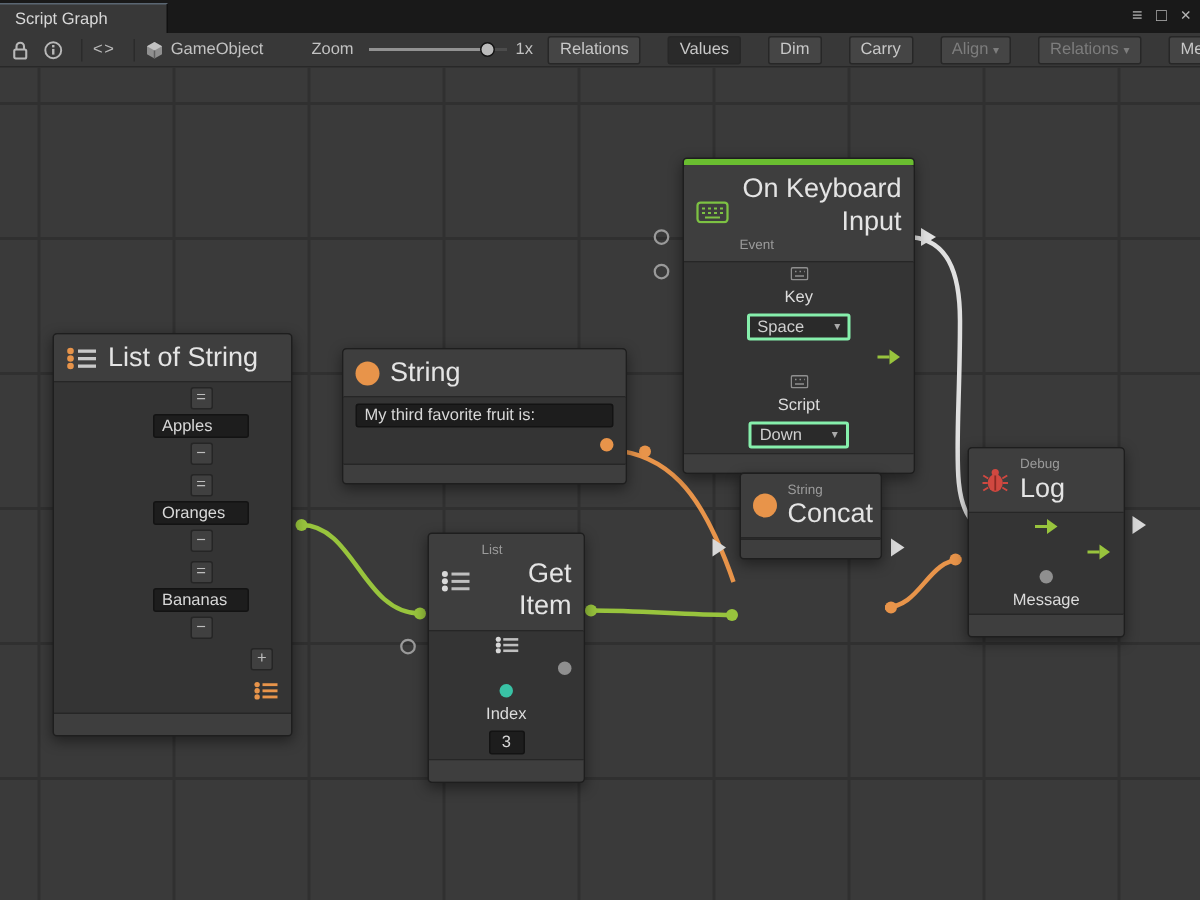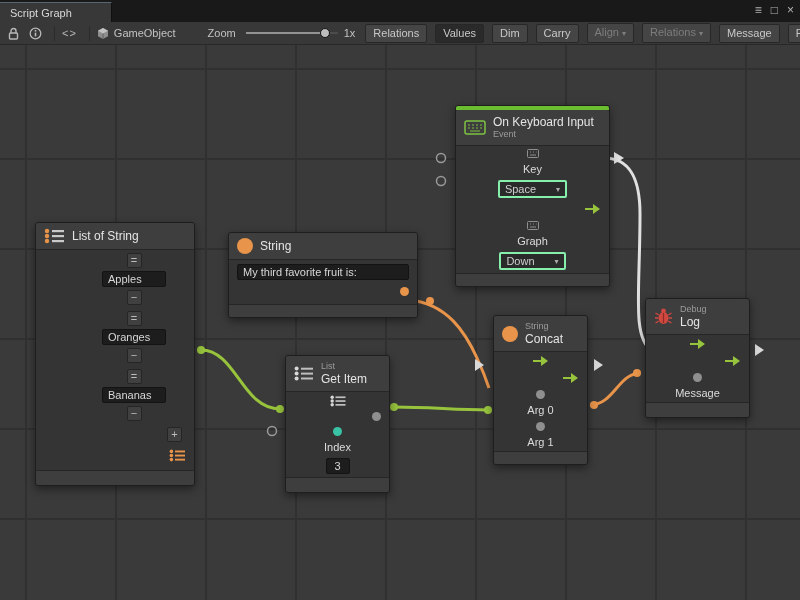--- a/index.html
+++ b/index.html
@@ -23,21 +23,21 @@
     height:22px; background:#383838; border-bottom:1px solid #282828;
     display:flex; align-items:center; font-size:11px; color:#c8c8c8;
     overflow:hidden; white-space:nowrap; padding-left:8px;
   }
   .tb-ico { display:inline-flex; align-items:center; margin-right:10px; }
   .tb-sep { width:1px; height:15px; background:#2b2b2b; margin:0 7px 0 2px; flex:0 0 auto; }
   .tb-label { margin-right:6px; color:#c2c2c2; }
   .code-ico { color:#b8b8b8; font-size:11px; letter-spacing:1px; margin-right:10px; }
   .tb-btn {
     background:#454545; border:1px solid #272727; border-radius:2px;
-    padding:2px 7px; margin-right:8px; color:#c8c8c8; font-size:11px; line-height:13px; flex:0 0 auto;
+    padding:2px 7px; margin-right:18px; color:#c8c8c8; font-size:11px; line-height:13px; flex:0 0 auto;
   }
   .tb-btn.active { background:#2a2a2a; }
   .tb-btn.disabled { color:#7d7d7d; }
   .slider { width:92px; height:12px; position:relative; margin:0 6px 0 4px; flex:0 0 auto; }
   .slider .track { position:absolute; top:5px; left:0; right:0; height:2px; background:#4c4c4c; }
   .slider .fill  { position:absolute; top:5px; left:0; width:86%; height:2px; background:#929292; }
   .slider .knob  { position:absolute; top:1px; left:calc(86% - 5px); width:10px; height:10px; border-radius:50%; background:#bcbcbc; border:1px solid #141414; box-sizing:border-box; }
   
   .canvas {
     position:absolute; top:45px; left:0; width:800px; height:555px;
@@ -52,21 +52,21 @@
   
   .node {
     position:absolute; z-index:5;
     background:#2e2e2e; border:1px solid #1e1e1e; border-radius:3px;
     box-shadow:0 3px 9px rgba(0,0,0,.45); color:#dcdcdc; box-sizing:border-box;
   }
   .nhead {
     background:#3e3e3e; display:flex; align-items:center; gap:7px;
     padding:5px 8px; border-bottom:1px solid #262626; border-radius:2px 2px 0 0;
   }
-  .ntitle { font-size:12px; color:#e4e4e4; }
+  .ntitle { font-size:18px; color:#e4e4e4;text-align:right; }
   .nsub   { font-size:9px;  color:#9b9b9b; }
   .headcol{ display:flex; flex-direction:column; line-height:1.2; }
   .nbody  { background:#343434; }
   .nfoot  { background:#3e3e3e; border-top:1px solid #262626; border-radius:0 0 2px 2px; height:12px; }
   .prow { display:flex; align-items:center; gap:5px; padding:3px 8px; font-size:11px; min-height:16px;flex-direction:column; }
   .dot { width:9px; height:9px; border-radius:50%; flex:0 0 auto; }
   .dot.gray   { background:#8f8f8f; }
   .dot.orange { background:#e8944a; }
   .dot.teal   { background:#39c2a5; }
   .bigdot { width:16px; height:16px; border-radius:50%; background:#e8944a; flex:0 0 auto; }
@@ -217,21 +217,21 @@
           </svg>
       </span>
     </div>
     <div class="prow">
       <span style="display:inline-flex;">
         <svg width="12" height="9" viewBox="0 0 12 9">
             <rect x="0.5" y="0.5" width="11" height="8" rx="1" fill="none" stroke="#8f8f8f"></rect>
             <path d="M3 3 h1 M6 3 h1 M9 3 h0.5 M3 6 h6" stroke="#8f8f8f"></path>
           </svg>
       </span>
-      <span>Graph</span>
+      <span>Script</span>
       <span class="chip">
         <span>Down</span>
         <span class="arr">▾</span>
       </span>
     </div>
   </div>
   <div class="nfoot"></div>
 </div>
 
 <div class="node" style="left:35px; top:222px; width:160px;">
@@ -340,44 +340,20 @@
 </div>
 
 <div class="node" style="left:493px; top:315px; width:95px;">
   <div class="nhead">
     <span class="bigdot"></span>
     <span class="headcol">
       <span class="nsub">String</span>
       <span class="ntitle">Concat</span>
     </span>
   </div>
-  <div class="nbody">
-    <div class="prow" style="min-height:18px;">
-      <span class="arrow-ico">
-        <svg width="17" height="12" viewBox="0 0 17 12">
-            <path d="M1 6 h8" stroke="#98c43d" stroke-width="2"></path>
-            <path d="M9 1 L16 6 L9 11 Z" fill="#98c43d"></path>
-          </svg>
-      </span>
-      <span class="arrow-ico ml-auto">
-        <svg width="17" height="12" viewBox="0 0 17 12">
-            <path d="M1 6 h8" stroke="#98c43d" stroke-width="2"></path>
-            <path d="M9 1 L16 6 L9 11 Z" fill="#98c43d"></path>
-          </svg>
-      </span>
-    </div>
-    <div class="prow">
-      <span class="dot gray"></span>
-      <span>Arg 0</span>
-    </div>
-    <div class="prow">
-      <span class="dot gray"></span>
-      <span>Arg 1</span>
-    </div>
-  </div>
   <div class="nfoot"></div>
 </div>
 
 <div class="node" style="left:645px; top:298px; width:105px;">
   <div class="nhead">
     <span style="display:inline-flex;">
       <svg width="19" height="17" viewBox="0 0 19 17">
           <ellipse cx="9.5" cy="10" rx="5" ry="6" fill="#d04840"></ellipse>
           <circle cx="9.5" cy="3" r="2.4" fill="#d04840"></circle>
           <path d="M9.5 5 V15" stroke="#8c2a24" stroke-width="1.2"></path>

